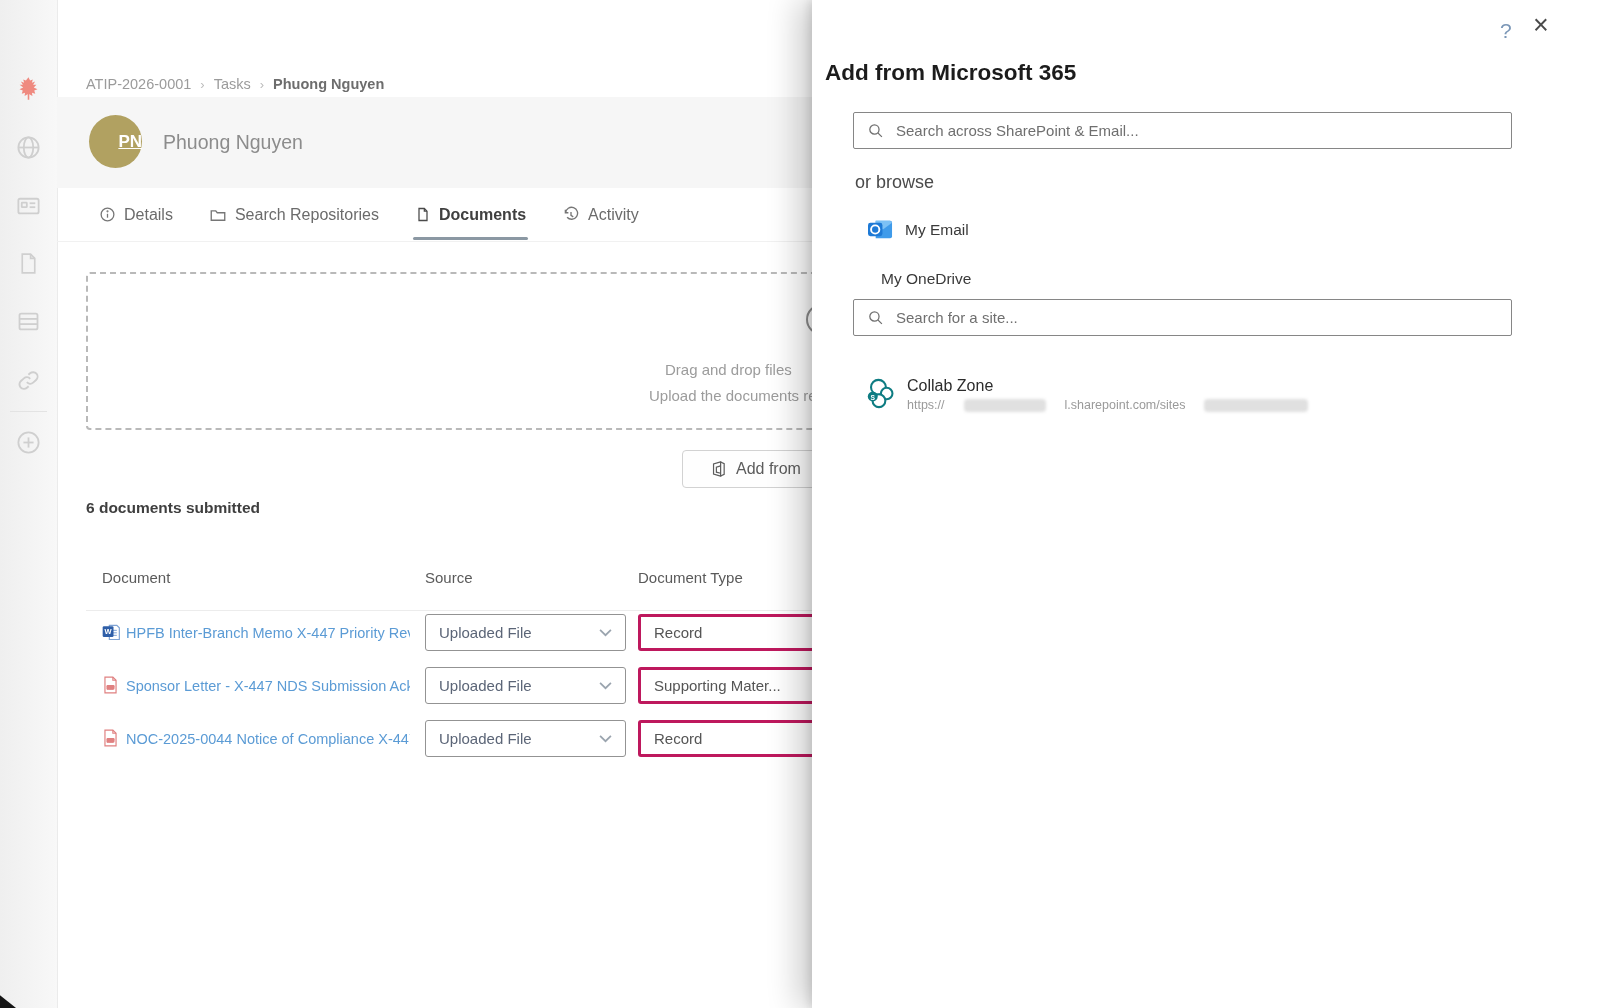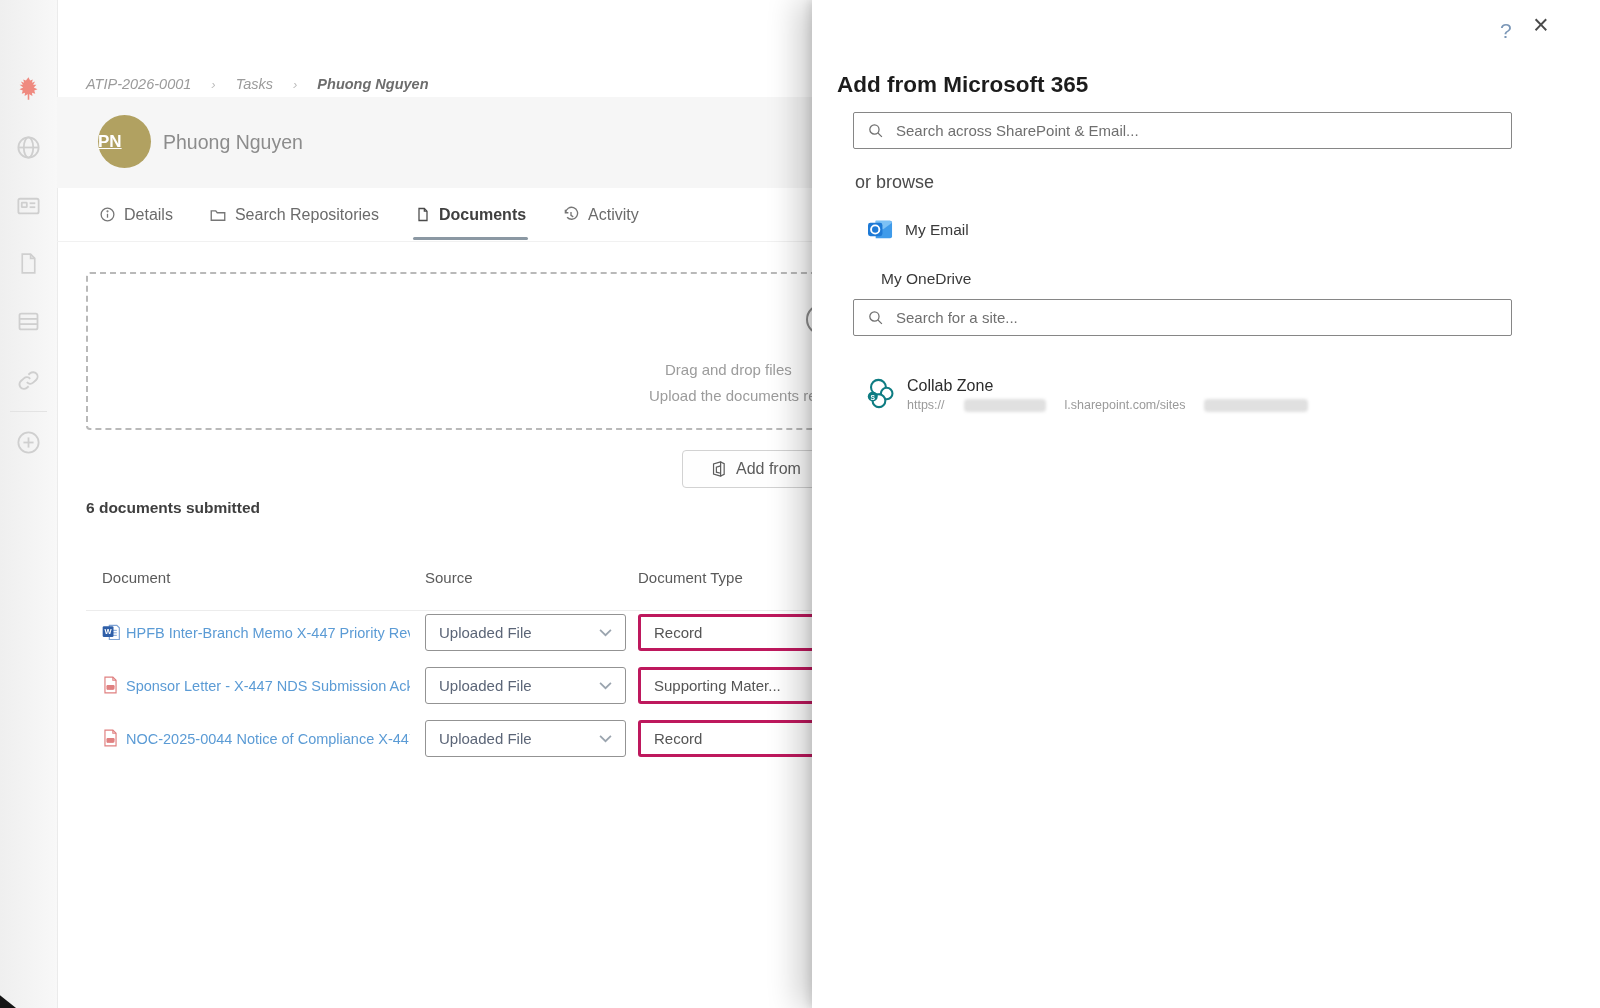--- a/index.html
+++ b/index.html
@@ -7,29 +7,29 @@
   .stage{position:relative;width:1600px;height:1008px;}
 
   
   .rail{position:absolute;left:0;top:0;bottom:0;width:57px;
     background:linear-gradient(to right,#efefef,#f8f8f8);border-right:1px solid #ebebeb;}
   .rail .ric{position:absolute;left:14px;width:29px;height:29px;display:flex;
     align-items:center;justify-content:center;cursor:pointer;}
   .rail-div{position:absolute;left:10px;width:37px;height:1px;background:#e3e3e3;top:411px;}
 
   
-  .crumbs{position:absolute;left:86px;top:76px;display:flex;gap:20px;align-items:center;
-    font-size:14.5px;color:#9b9b9b;font-style:italic;}
+  .crumbs{position:absolute;left:86px;top:76px;display:flex;gap:9px;align-items:center;
+    font-size:14.5px;color:#9b9b9b;}
   .crumbs .sep{color:#bcbcbc;font-size:13px;}
   .crumbs .cur{color:#6d6d6d;font-weight:700;}
   .crumbs .lnk{cursor:pointer;}
 
   .hdrband{position:absolute;left:57px;right:0;top:97px;height:91px;background:#f6f6f6;}
-  .avatar{position:absolute;left:98px;top:115px;width:53px;height:53px;border-radius:50%;
-    display:flex;align-items:center;justify-content:flex-start;color:#fff;font-weight:700;font-size:17px;text-decoration:underline;}
+  .avatar{position:absolute;left:89px;top:115px;width:53px;height:53px;border-radius:50%;
+    display:flex;align-items:center;justify-content:flex-end;color:#fff;font-weight:700;font-size:17px;text-decoration:underline;}
   .pname{position:absolute;left:163px;top:97px;height:91px;display:flex;align-items:center;
     font-size:19.5px;color:#8c8c8c;}
 
   .tabs{position:absolute;left:99px;top:188px;height:53px;display:flex;gap:36px;}
   .tab{position:relative;display:flex;align-items:center;gap:8px;font-size:16px;color:#6b6b6b;cursor:pointer;}
   .tab.active{color:#404040;font-weight:700;}
   .tab .uline{position:absolute;left:-2px;right:-2px;bottom:1px;height:3px;background:#8b98a3;border-radius:2px;}
   .tabrow-border{position:absolute;left:57px;right:0;top:241px;height:1px;background:#f1f1f1;}
 
   .dropzone{position:absolute;left:86px;top:272px;width:1406px;height:158px;
@@ -265,21 +265,21 @@
         </svg>
     </div>
     <div class="dtype">
       <span>Record</span>
     </div>
   </div>
 
   <aside class="panel">
     <div class="p-help">?</div>
     <div class="p-close">×</div>
-    <h1 class="p-title" style="margin:12px">Add from Microsoft 365</h1>
+    <h1 class="p-title" style="margin:0">Add from Microsoft 365</h1>
 
     <div class="searchbox" style="top:112px">
       <svg width="17" height="17" viewBox="0 0 24 24" fill="none" stroke="#6f6f6f" stroke-width="1.8">
           <circle cx="10.5" cy="10.5" r="6.5"></circle>
           <line x1="15.3" y1="15.3" x2="21" y2="21"></line>
         </svg>
       <input type="text" placeholder="Search across SharePoint &amp; Email..." style="">
     </div>
 
     <div class="p-browse">or browse</div>

